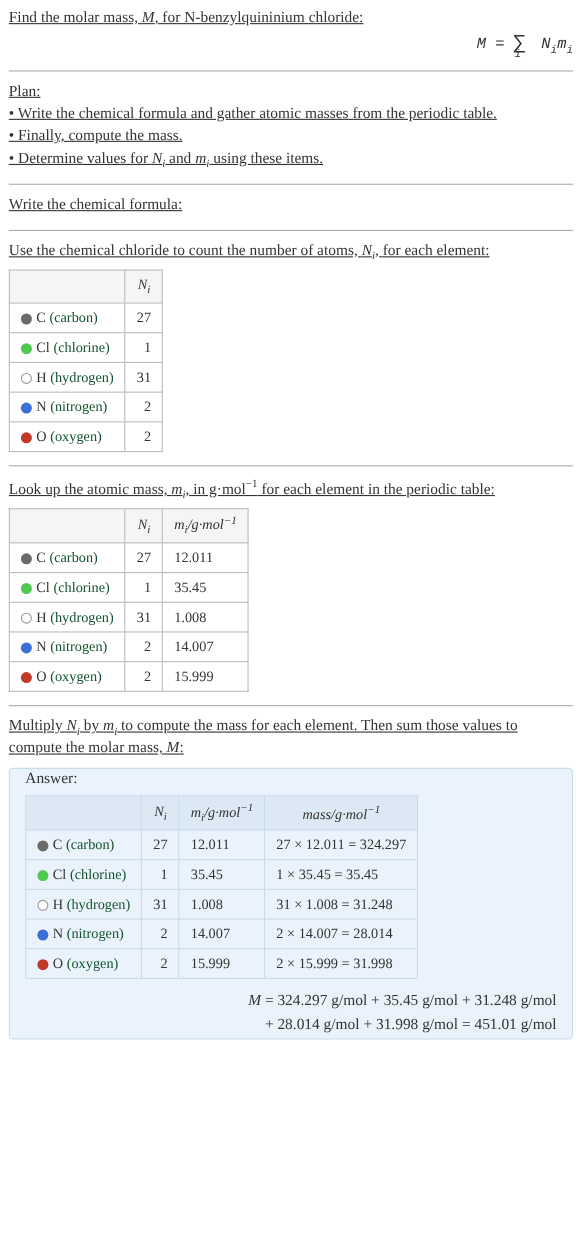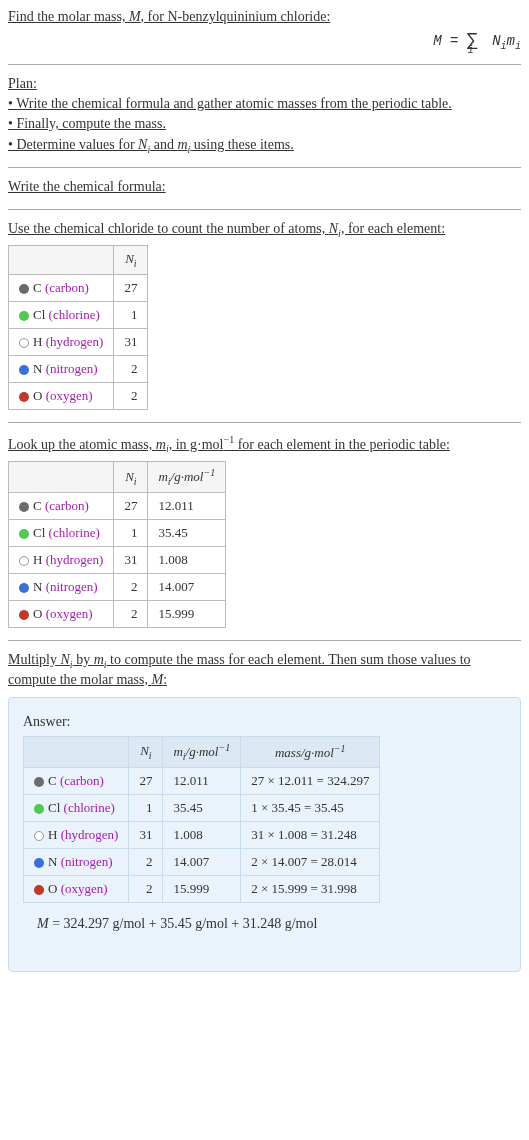--- a/index.html
+++ b/index.html
@@ -38,35 +38,35 @@
   background: #f5f5f5;
 }
 table.data-table td.num { text-align: right; }
 .elem-cell { white-space: nowrap; }
 .dot { display: inline-block; width: 10px; height: 10px; border-radius: 50%; margin-right: 4px; vertical-align: middle; }
 .dot-c { background: #6b6b6b; }
 .dot-cl { background: #4fc94f; }
 .dot-h { background: #fff; border: 1px solid #999; }
 .dot-n { background: #3a6fd8; }
 .dot-o { background: #c0392b; }
-.elem-name { color: #a21caf; }
+.elem-name { color: #14532d; }
 .answer-box {
   background: #eaf3fb;
   border: 1px solid #c8dceb;
   border-radius: 4px;
-  padding: 16px 14px;
+  padding: 2px 14px;
   margin-top: 8px;
 }
 .answer-box .label { margin-bottom: 6px; }
 .answer-box table.data-table th, .answer-box table.data-table td {
   background: #eaf3fb;
   border: 1px solid #c8dceb;
 }
 .answer-box table.data-table th { background: #dce9f4; }
-.mass-eq { margin: 10px 0 0 14px; line-height: 1.5; }
+.mass-eq { margin: 10px 0 0 14px; line-height: 1.5; text-align: right; }
 </style>
 </head>
 <body>
 
 <div class="section">
   <div class="text-line">
     <span>Find the molar mass, </span><span class="ital">M</span><span>, for N-benzylquininium chloride:</span>
   </div>
   <div class="formula-line">
     <span class="ital">M = </span><span class="sum-sym">∑</span><span class="sum-under">i</span><span class="ital"> N</span><span class="sub ital">i</span><span class="ital">m</span><span class="sub ital">i</span>
@@ -218,16 +218,16 @@
           <tr>
             <td class="elem-cell"><span class="dot dot-o"></span><span>O</span><span class="elem-name"> (oxygen)</span></td>
             <td class="num">2</td>
             <td>15.999</td>
             <td>2 × 15.999 = 31.998</td>
           </tr>
         </tbody>
     </table>
     <div class="mass-eq">
       <span class="ital">M</span><span> = 324.297 g/mol + 35.45 g/mol + 31.248 g/mol</span><br>
-      &nbsp;&nbsp;&nbsp;
+      &nbsp;&nbsp;&nbsp;<span>+ 28.014 g/mol + 31.998 g/mol = 451.01 g/mol</span>
     </div>
   </div>
 </div>
 
 </body></html>

